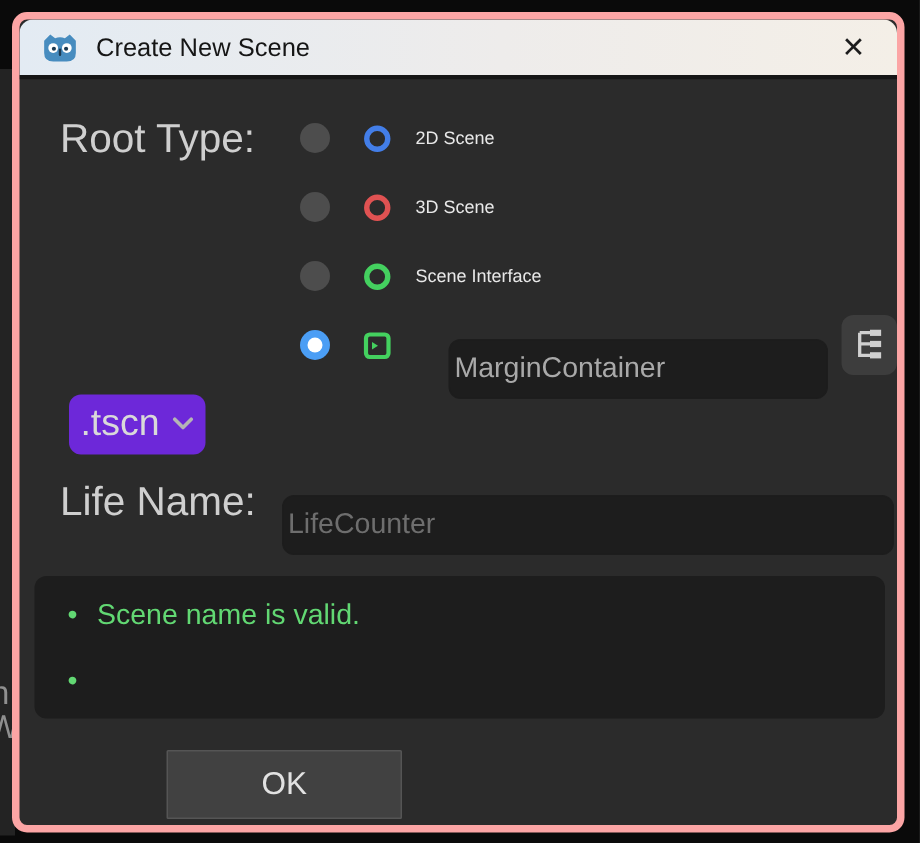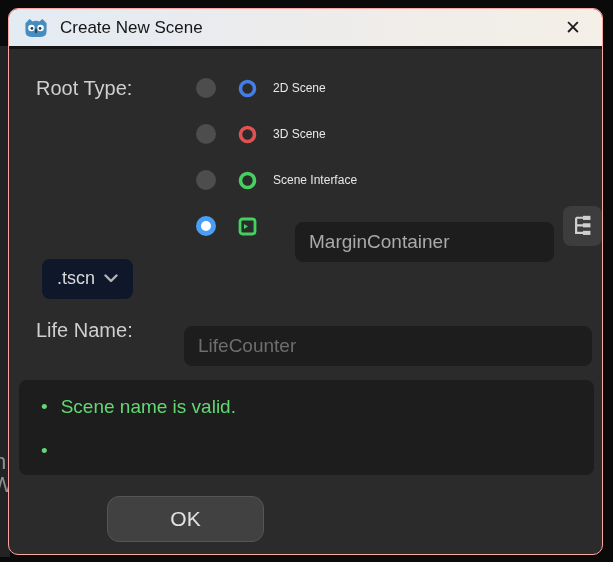--- a/index.html
+++ b/index.html
@@ -14,89 +14,89 @@
     position:absolute;left:0;top:46px;width:10px;height:511px;
     background:#232323;overflow:hidden;color:#8f8f8f;
   }
   .behind-strip .frag{position:absolute;font-size:22px;line-height:22px;}
   .frag-1{left:-6px;top:405px;}
   .frag-2{left:-8px;top:428px;}
 
   
   .dialog{
     position:absolute;left:8px;top:8px;width:595px;height:547px;
-    background:#2b2b2b;border:1px solid #fca5a5;border-radius:10px;
+    background:#2b2b2b;border:5px solid #fca5a5;border-radius:10px;
     box-sizing:border-box;display:flex;flex-direction:column;
   }
   .titlebar{
     height:40px;flex:0 0 40px;display:flex;align-items:center;
     padding:0 14px;box-sizing:border-box;
     background:linear-gradient(90deg,#e3ebf3 0%,#eeeceb 55%,#f4efe7 100%);
     border-radius:9px 9px 0 0;border-bottom:3px solid #161616;
   }
   .title-text{margin-left:11px;font-size:17px;color:#161616;}
   .title-spacer{flex:1;}
   .close-btn{
     width:30px;height:30px;display:flex;align-items:center;justify-content:center;
     color:#1c1c1c;font-size:19px;cursor:default;border-radius:4px;
   }
 
   .body{flex:1;position:relative;padding:16px 0 0 0;}
 
   .row{display:flex;align-items:center;padding-left:27px;height:47px;box-sizing:border-box;}
   .row.compact{height:46px;}
-  .label-col{width:160px;font-size:20px;color:#cfcfcf;flex:0 0 160px;}
+  .label-col{width:160px;font-size:27px;color:#cfcfcf;flex:0 0 160px;}
   .label-col.name-col{width:148px;flex:0 0 148px;}
 
   .radio{
     width:20px;height:20px;border-radius:50%;background:#4d4d4d;
     flex:0 0 20px;margin-right:22px;position:relative;
   }
   .radio.selected{background:#4b9ef5;}
   .radio.selected::after{
     content:"";position:absolute;left:5px;top:5px;width:10px;height:10px;
     border-radius:50%;background:#ffffff;
   }
   .type-icon{width:19px;height:19px;flex:0 0 19px;margin-right:16px;display:flex;}
   .opt-label{font-size:12px;color:#e8e8e8;}
 
   .text-input{
     background:#1d1d1d;border:1px solid #1d1d1d;border-radius:8px;height:40px;
-    box-sizing:border-box;color:#e8e8e8;font-size:19px;padding:0 13px;outline:none;
+    box-sizing:border-box;color:#e8e8e8;font-size:19px;padding:0 3px;outline:none;
     font-family:"Liberation Sans", sans-serif;
     margin-top:31px;
   }
   .text-input::placeholder{color:#6e6e6e;opacity:1;}
   .gray-value{color:#a9a9a9;}
   .focused{border:2px solid #4b9ef5;}
 
   .node-name-input{width:259px;margin-left:22px;}
   .tree-btn{
     width:45px;height:40px;margin-left:9px;background:#3d3d3d;border:none;
     border-radius:8px;display:flex;align-items:center;justify-content:center;cursor:default;
   }
   .scene-input{width:308px;}
   .ext-btn{
-    width:91px;height:40px;margin-left:6px;background:#0f172a;border:none;border-radius:8px;
+    width:91px;height:40px;margin-left:6px;background:#6d28d9;border:none;border-radius:8px;
     display:flex;align-items:center;justify-content:center;gap:9px;
-    color:#d9d9d9;font-size:18px;cursor:default;font-family:"Liberation Sans", sans-serif;
+    color:#d9d9d9;font-size:25px;cursor:default;font-family:"Liberation Sans", sans-serif;
   }
   .root-input{width:408px;}
 
   .validation{
     margin:26px 8px 0 10px;background:#1d1d1d;border-radius:8px;
     padding:16px 22px 18px 22px;box-sizing:border-box;height:95px;
   }
   .vline{display:flex;align-items:baseline;font-size:19px;}
   .vline + .vline{margin-top:22px;}
   .bullet{margin-right:13px;font-size:19px;}
 
   .actions{display:flex;justify-content:flex-start;margin-top:21px;padding-left:98px;gap:88px;}
   .action-btn{
-    width:157px;height:46px;background:#414141;border:1px solid #555555;border-radius:12px;
+    width:157px;height:46px;background:#414141;border:1px solid #555555;border-radius:1px;
     color:#e2e2e2;font-size:21px;display:flex;align-items:center;justify-content:center;
     cursor:default;font-family:"Liberation Sans", sans-serif;
   }
 </style>
 </head>
 <body>
 
 <div class="behind-strip">
   <span class="frag frag-1">h</span>
   <span class="frag frag-2">W</span>

